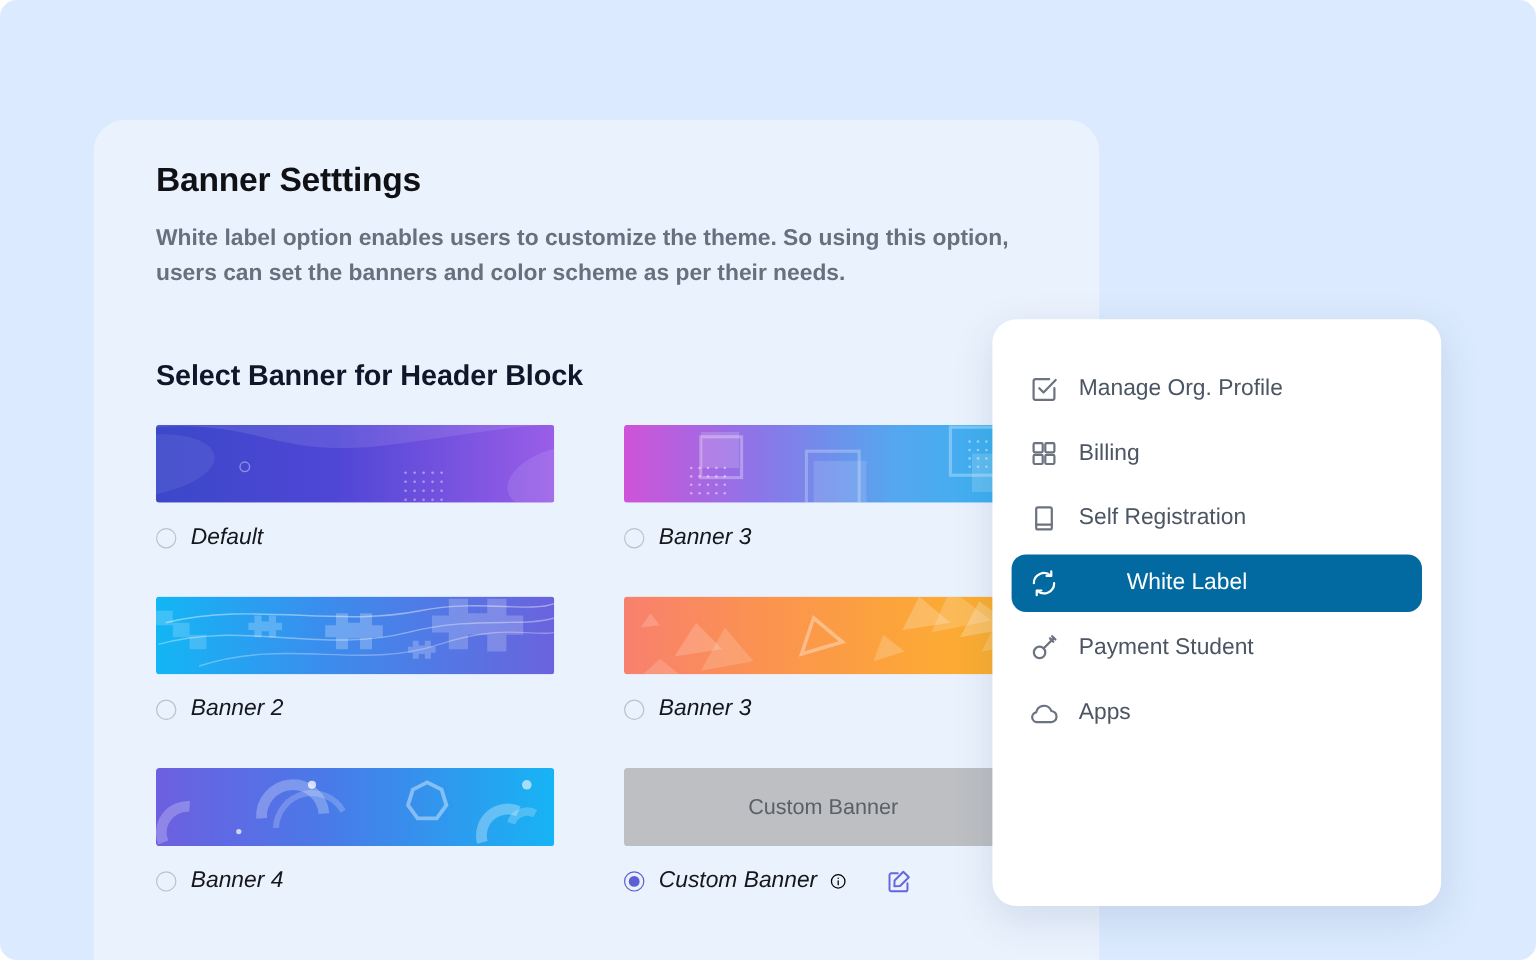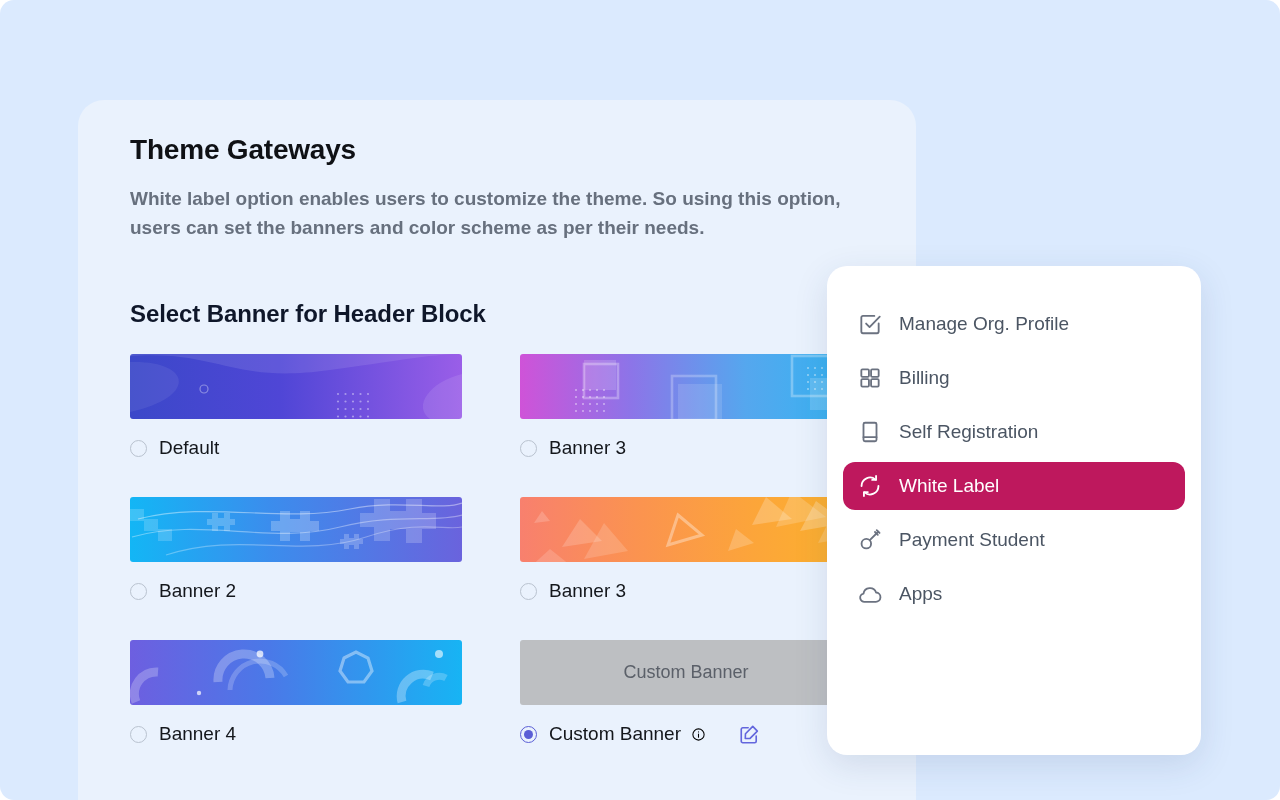--- a/index.html
+++ b/index.html
@@ -85,20 +85,21 @@
     left: 50%; top: 50%;
     width: 9px; height: 9px;
     margin: -4.5px 0 0 -4.5px;
     border-radius: 50%;
     background: #5b5fd6;
   }
   .banner-label {
     font-size: 19px;
     color: #14171c;
     white-space: nowrap;
+    font-style: italic;
   }
   .info-icon {
     margin-left: 10px;
     width: 15px; height: 15px;
     display: inline-flex;
     align-items: center;
     justify-content: center;
   }
   .edit-icon {
     margin-left: 32px;
@@ -127,21 +128,21 @@
     padding: 34px 16px;
   }
   .menu-item {
     display: flex;
     align-items: center;
     height: 48px;
     border-radius: 12px;
     padding: 0 14px;
     margin-bottom: 6px;
   }
-  .menu-item.active { background: #be185d; }
+  .menu-item.active { background: #0369a1; gap: 40px; }
   .menu-icon {
     width: 26px; height: 26px;
     flex: 0 0 26px;
     margin-right: 16px;
     display: flex;
     align-items: center;
     justify-content: center;
     color: #6b7280;
   }
   .menu-item.active .menu-icon { color: #ffffff; }
@@ -152,21 +153,21 @@
   }
   .menu-item.active .menu-label { color: #ffffff; }
 </style>
 </head>
 <body>
 
 <div id="root">
 
   <div id="settings-card">
 
-    <div id="page-title">Theme Gateways</div>
+    <div id="page-title">Banner Setttings</div>
     <div id="page-subtitle">White label option enables users to customize the theme. So using this option, users can set the banners and color scheme as per their needs.</div>
     <div id="section-title">Select Banner for Header Block</div>
 
     <div id="banner-grid">
         <div class="banner-cell">
           <div class="banner-thumb"><svg viewBox="0 0 332 65" width="100%" height="100%" preserveAspectRatio="none">
               <defs>
                 <linearGradient id="g0" x1="0" y1="0" x2="1" y2="0">
                   <stop offset="0" stop-color="#3b48c9"></stop>
                   <stop offset="0.45" stop-color="#4f46d6"></stop>

